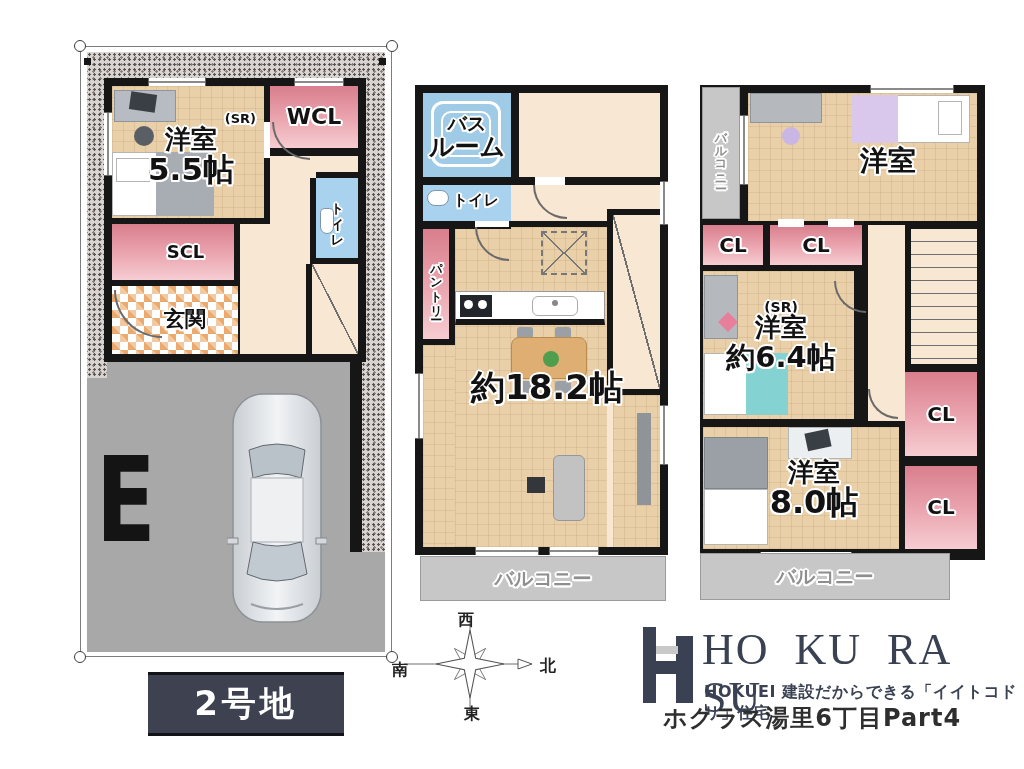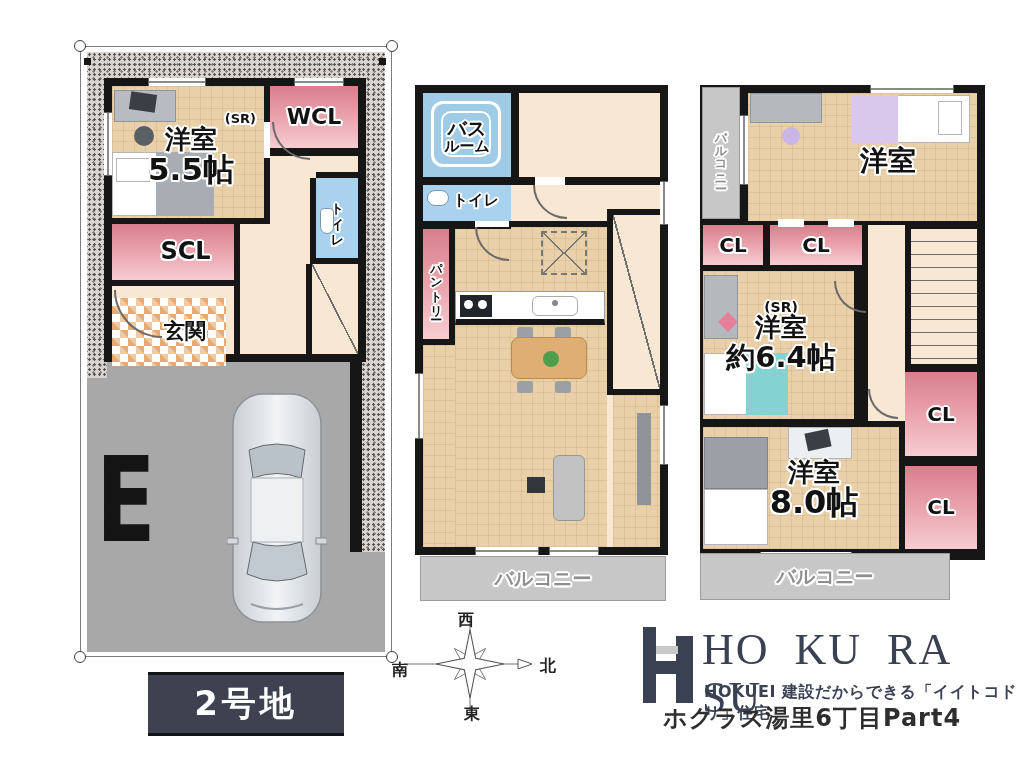--- a/index.html
+++ b/index.html
@@ -91,23 +91,23 @@
   <div class="wall" style="left:202px;top:186px;width:6px;height:90px;"></div>
 
   <div class="abs pink ctr" style="left:166px;top:8px;width:88px;height:62px;">
     <span class="lbl" style="font-size:22px;">WCL</span>
   </div>
   <div class="abs blue3 ctr" style="left:212px;top:100px;width:42px;height:80px;">
     <div class="furn" style="left:4px;top:30px;width:14px;height:26px;background:#fff;border:1px solid #7d96ad;border-radius:6px 6px 10px 10px;"></div>
     <span class="lbl vtext" style="font-size:13px;">トイレ</span>
   </div>
   <div class="abs pink ctr" style="left:8px;top:146px;width:122px;height:56px;">
-    <span class="lbl" style="font-size:24px;padding-left:25px;">SCL</span>
-  </div>
-  <div class="abs tile" style="left:8px;top:220px;width:114px;height:68px;">
+    <span class="lbl" style="font-size:18px;padding-left:25px;">SCL</span>
+  </div>
+  <div class="abs tile" style="left:8px;top:208px;width:126px;height:68px;">
     <span class="lbl abs" style="left:52px;top:22px;font-size:21px;">玄関</span>
   </div>
   <div class="abs steps diag" style="left:208px;top:186px;width:46px;height:90px;"></div>
 
   <div class="abs" style="left:160px;top:44px;width:6px;height:36px;background:#fff;"></div>
   <div class="abs arc" style="left:168px;top:44px;width:38px;height:38px;"></div>
   <div class="abs arc" style="left:10px;top:212px;width:48px;height:48px;"></div>
   <div class="abs win-v" style="left:0;top:34px;width:8px;height:64px;"></div>
   <div class="abs win-h" style="left:44px;top:0;width:58px;height:8px;"></div>
   <div class="abs win-h" style="left:190px;top:0;width:50px;height:8px;"></div>
@@ -145,21 +145,21 @@
 </div>
 
 <div class="abs" style="left:415px;top:85px;width:253px;height:470px;background:#161616;">
   <div class="abs peach" style="left:8px;top:8px;width:237px;height:454px;"></div>
 
   <div class="abs blue1" style="left:8px;top:8px;width:88px;height:84px;">
     <div class="furn" style="left:8px;top:8px;width:70px;height:66px;border:3px solid #fff;border-radius:12px;"></div>
     <div class="furn" style="left:18px;top:18px;width:50px;height:46px;border:2px solid #fff;border-radius:10px;"></div>
     <div class="abs col" style="left:0;top:14px;width:88px;height:60px;">
       <span class="lbl" style="font-size:19px;">バス</span>
-      <span class="lbl" style="font-size:15px;">ルーム</span>
+      <span class="lbl" style="font-size:25px;">ルーム</span>
     </div>
   </div>
   <div class="abs blue3" style="left:8px;top:100px;width:88px;height:36px;">
     <div class="furn" style="left:4px;top:5px;width:22px;height:16px;background:#fff;border:1px solid #7d96ad;border-radius:8px;"></div>
     <span class="lbl abs" style="left:30px;top:8px;font-size:15px;">トイレ</span>
   </div>
 
   <div class="abs pink ctr" style="left:8px;top:144px;width:26px;height:110px;">
     <span class="lbl vtext" style="font-size:12px;">パントリー</span>
   </div>
@@ -206,20 +206,21 @@
   <div class="furn" style="left:112px;top:392px;width:18px;height:16px;background:#33373c;"></div>
   <div class="furn" style="left:222px;top:328px;width:14px;height:92px;background:#8f9499;border:1px solid #6e7control3;"></div>
 
   <div class="abs win-h" style="left:60px;top:462px;width:64px;height:8px;"></div>
   <div class="abs win-h" style="left:134px;top:462px;width:50px;height:8px;"></div>
   <div class="abs win-v" style="left:0;top:288px;width:8px;height:66px;"></div>
   <div class="abs win-v" style="left:245px;top:96px;width:8px;height:44px;"></div>
   <div class="abs win-v" style="left:245px;top:320px;width:8px;height:60px;"></div>
 
   <div class="abs col" style="left:42px;top:248px;width:180px;height:110px;pointer-events:none;">
+    <span class="lbl" style="font-size:34px;">約18.2帖</span>
   </div>
 </div>
 <div class="abs balcony ctr" style="left:420px;top:556px;width:246px;height:45px;">
   <span class="lblgray" style="font-size:19px;">バルコニー</span>
 </div>
 
 <div class="abs" style="left:700px;top:85px;width:285px;height:475px;background:#161616;">
   <div class="abs balcony ctr" style="left:2px;top:2px;width:38px;height:132px;">
     <span class="lblgray vtext" style="font-size:12px;">バルコニー</span>
   </div>

